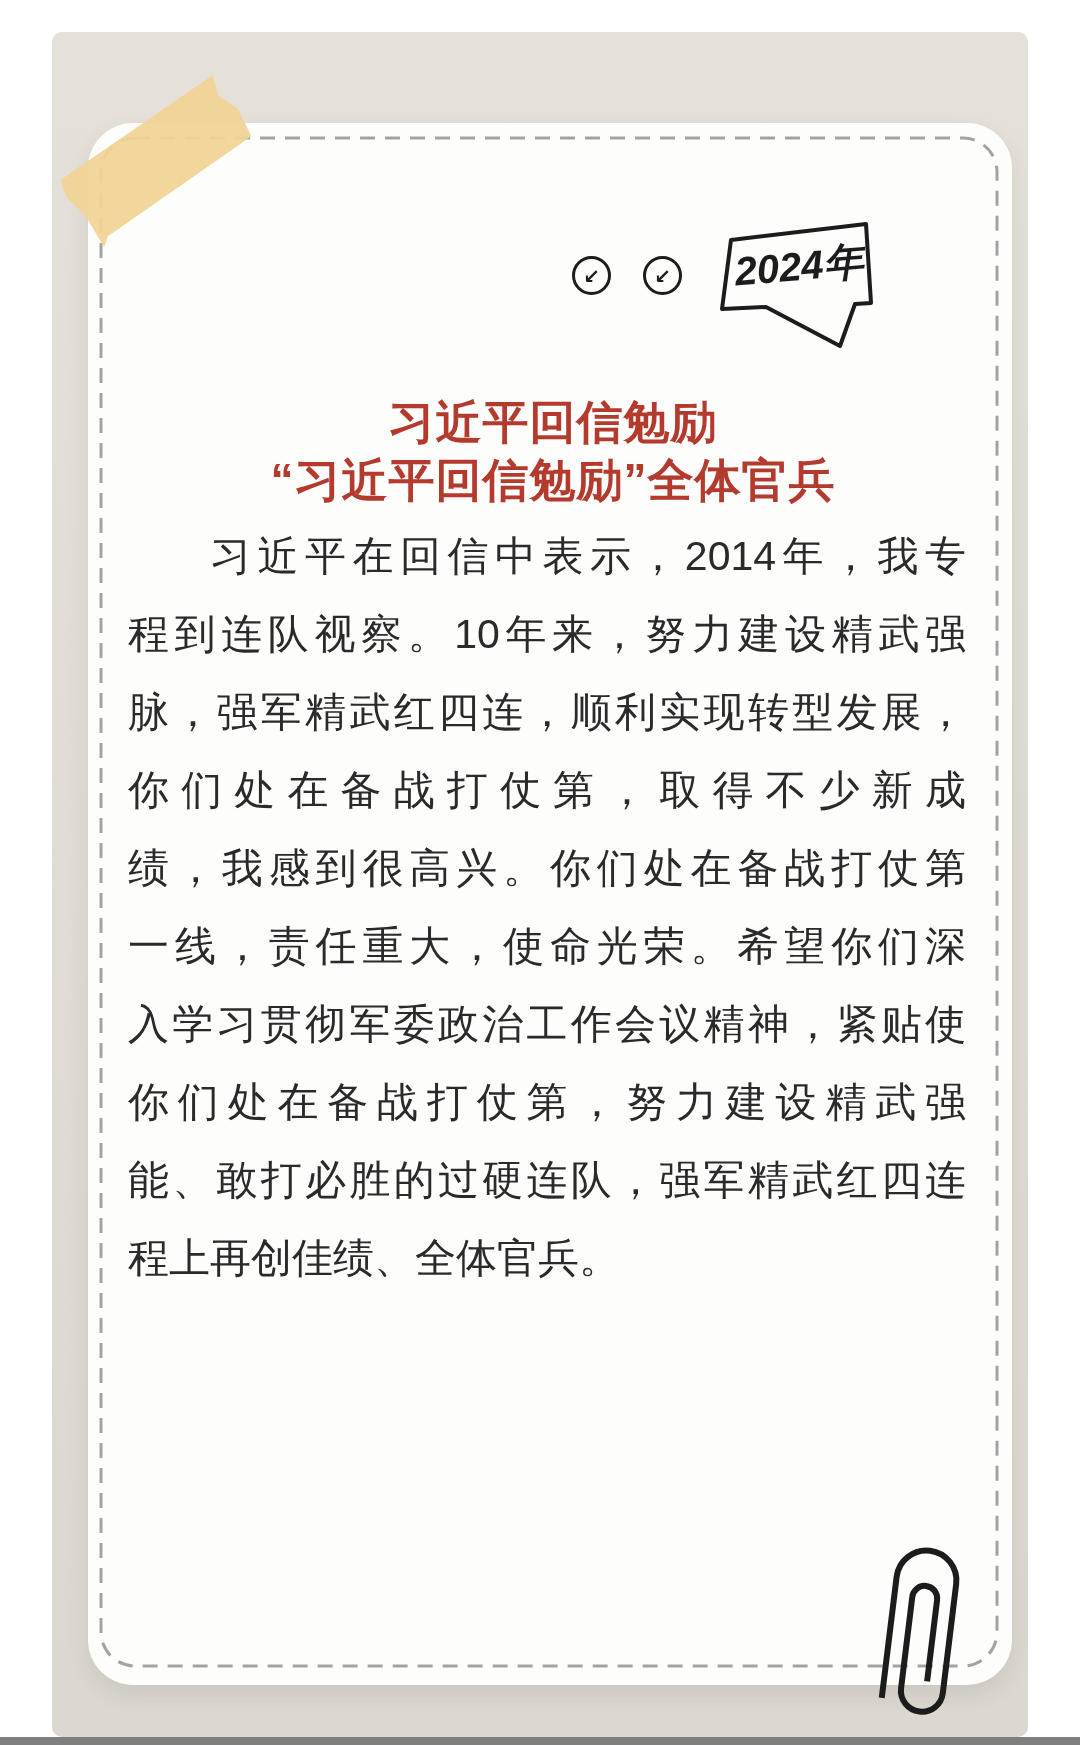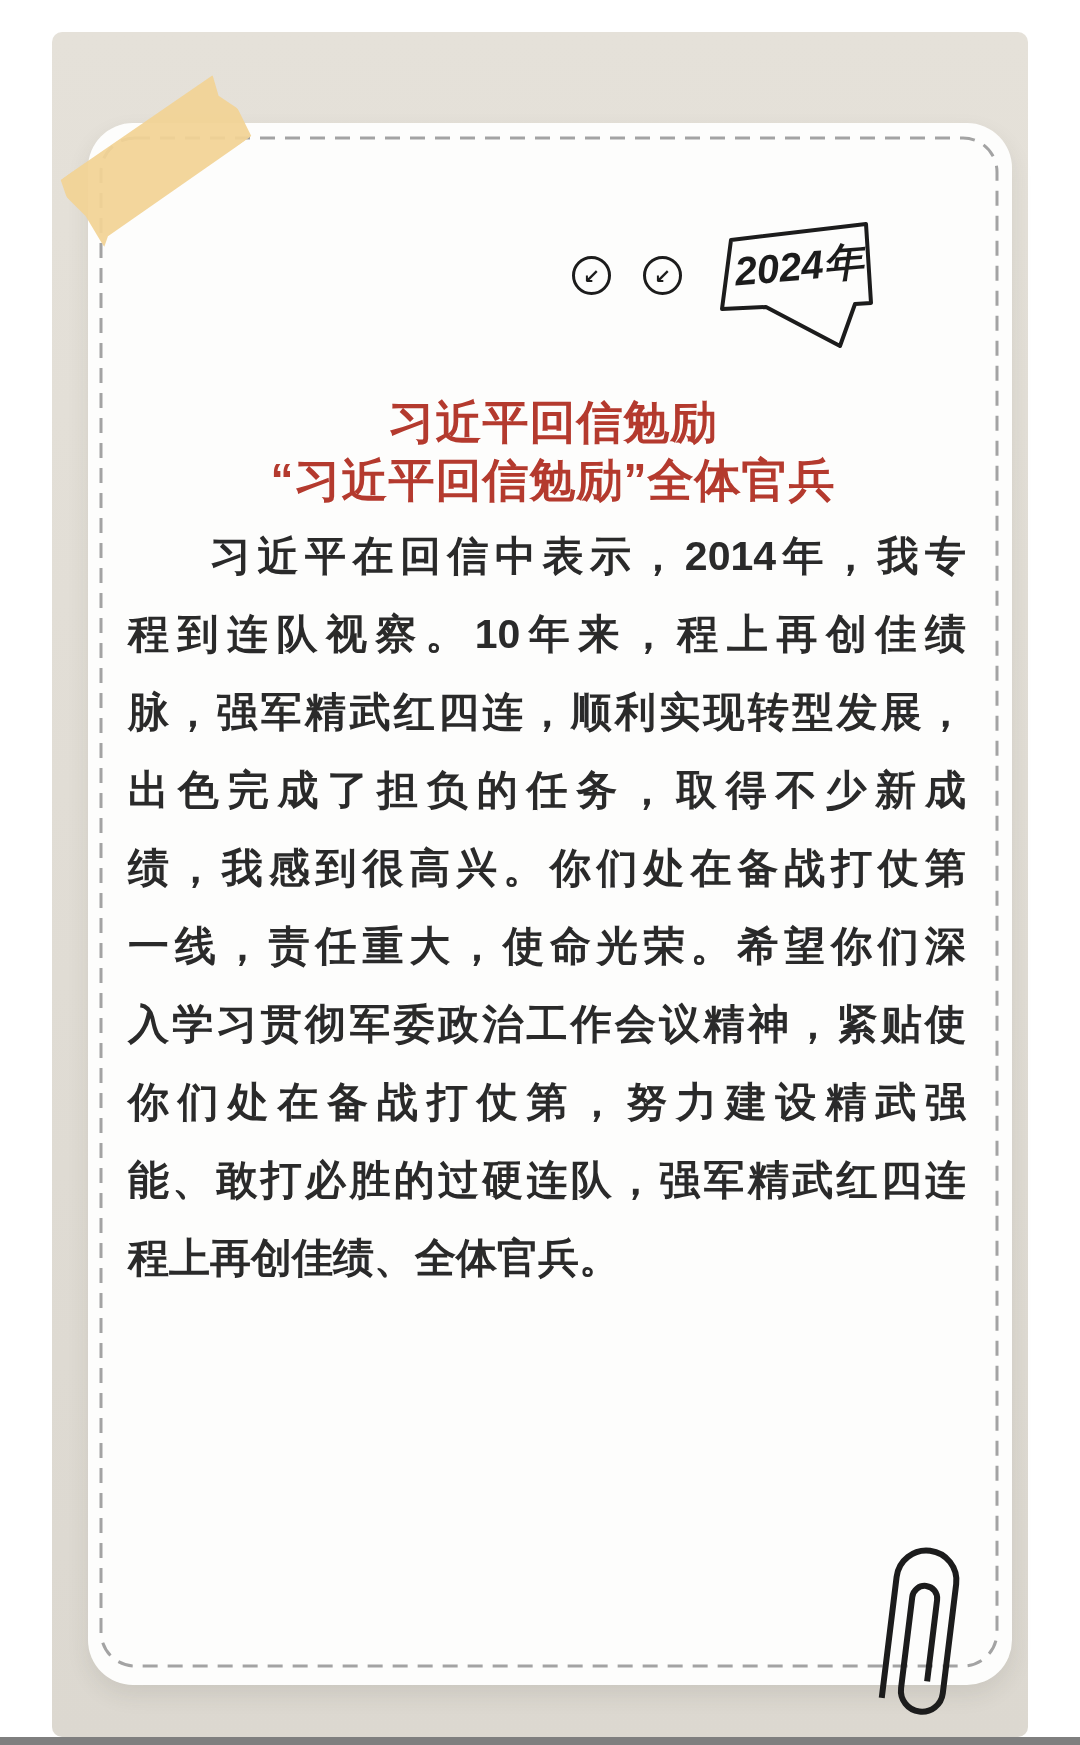--- a/index.html
+++ b/index.html
@@ -45,21 +45,21 @@
     font-size:40px;font-style:italic;font-weight:bold;fill:var(--ink,#1c1c1c);
     text-anchor:middle;
   }
   .title{
     position:absolute;left:3px;top:270px;width:100%;margin:0;
     text-align:center;color:var(--title-red,#b43a2e);
     font-size:46px;line-height:58px;font-weight:900;letter-spacing:1px;
   }
   .letter-body{
     position:absolute;left:40px;top:394px;width:838px;
-    color:var(--body-ink,#2a2a2a);font-size:41px;line-height:78px;font-weight:bold;
+    color:var(--body-ink,#2a2a2a);font-size:41px;line-height:78px;
   }
   .body-line{
     text-align:justify;text-align-last:justify;
   }
   .body-line.first{text-indent:2em;}
   .body-line.final{text-align:left;text-align-last:left;}
   .paperclip-svg{position:absolute;left:784px;top:1407px;width:95px;height:205px;
     transform:rotate(7deg);overflow:visible;}
   .paperclip-path{fill:none;stroke:var(--ink,#1c1c1c);stroke-width:6;}
 </style>
@@ -88,23 +88,23 @@
       <text class="bubble-text" x="99" y="75" transform="rotate(-5 99 62)">2024年</text>
     </svg>
 
     <h1 class="title">
       <div>习近平回信勉励</div>
       <div>“习近平回信勉励”全体官兵</div>
     </h1>
 
     <div class="letter-body">
       <div class="body-line first">习近平在回信中表示，2014年，我专</div>
-      <div class="body-line">程到连队视察。10年来，程上再创佳绩</div>
+      <div class="body-line">程到连队视察。10年来，努力建设精武强</div>
       <div class="body-line">脉，强军精武红四连，顺利实现转型发展，</div>
-      <div class="body-line">出色完成了担负的任务，取得不少新成</div>
+      <div class="body-line">你们处在备战打仗第，取得不少新成</div>
       <div class="body-line">绩，我感到很高兴。你们处在备战打仗第</div>
       <div class="body-line">一线，责任重大，使命光荣。希望你们深</div>
       <div class="body-line">入学习贯彻军委政治工作会议精神，紧贴使</div>
       <div class="body-line">你们处在备战打仗第，努力建设精武强</div>
       <div class="body-line">能、敢打必胜的过硬连队，强军精武红四连</div>
       <div class="body-line final">程上再创佳绩、全体官兵。</div>
     </div>
 
     <svg class="paperclip-svg" viewBox="0 0 95 205">
       <path class="paperclip-path" d="M18 172 V50 a30 30 0 0 1 60 0 V160 a21 21 0 0 1 -42 0 V68 a12.5 12.5 0 0 1 25 0 V150"></path>

